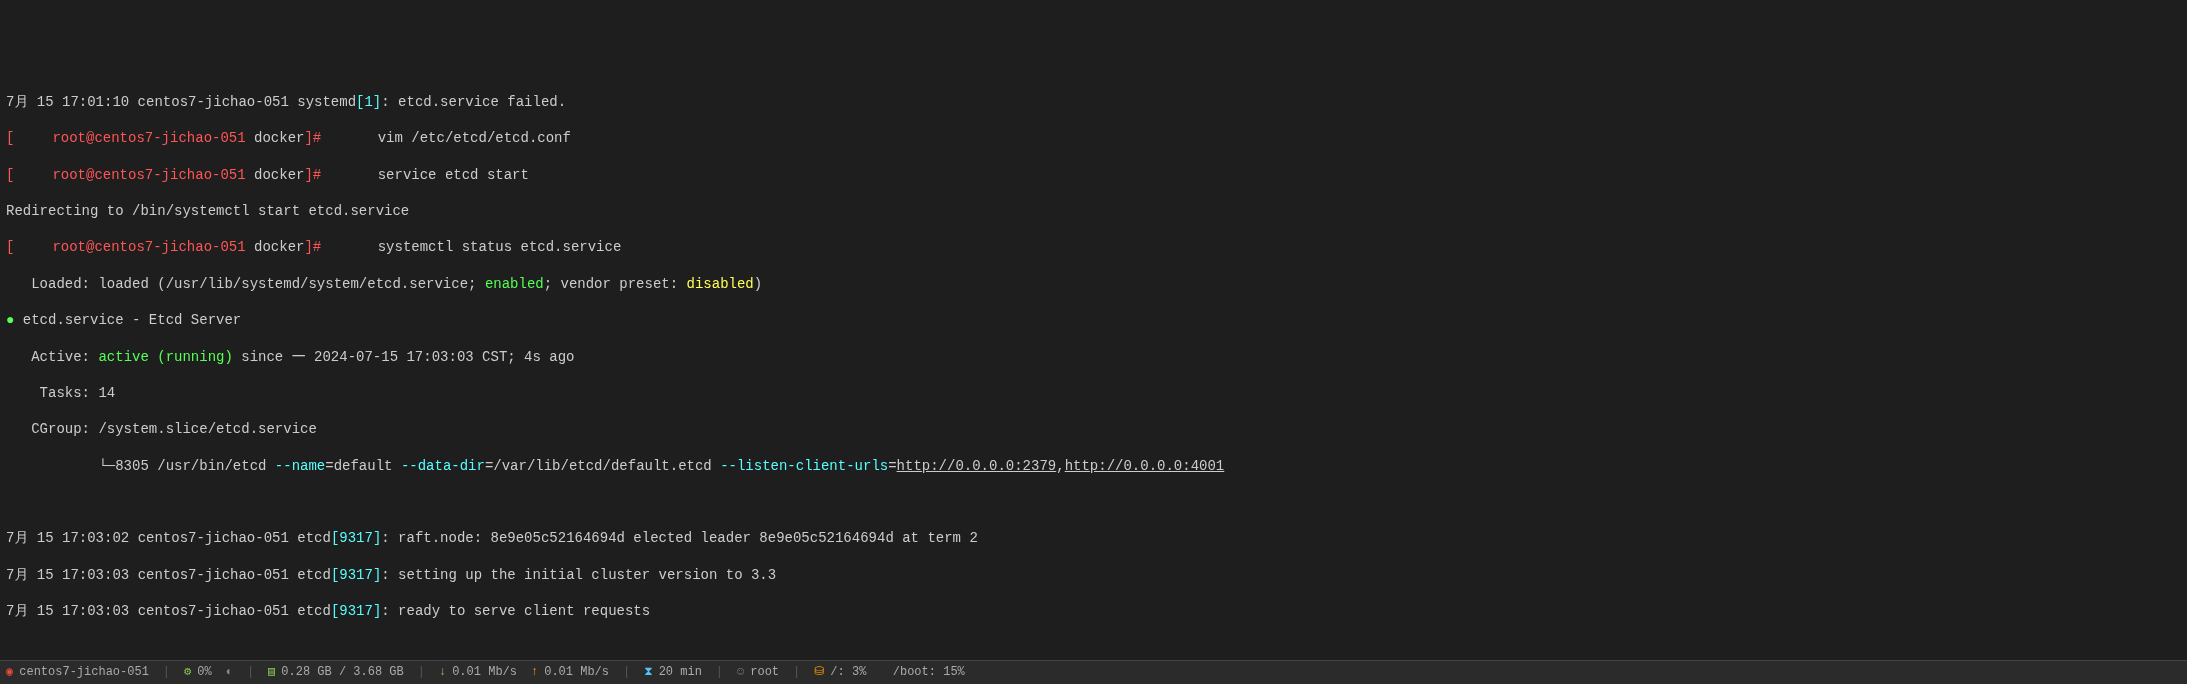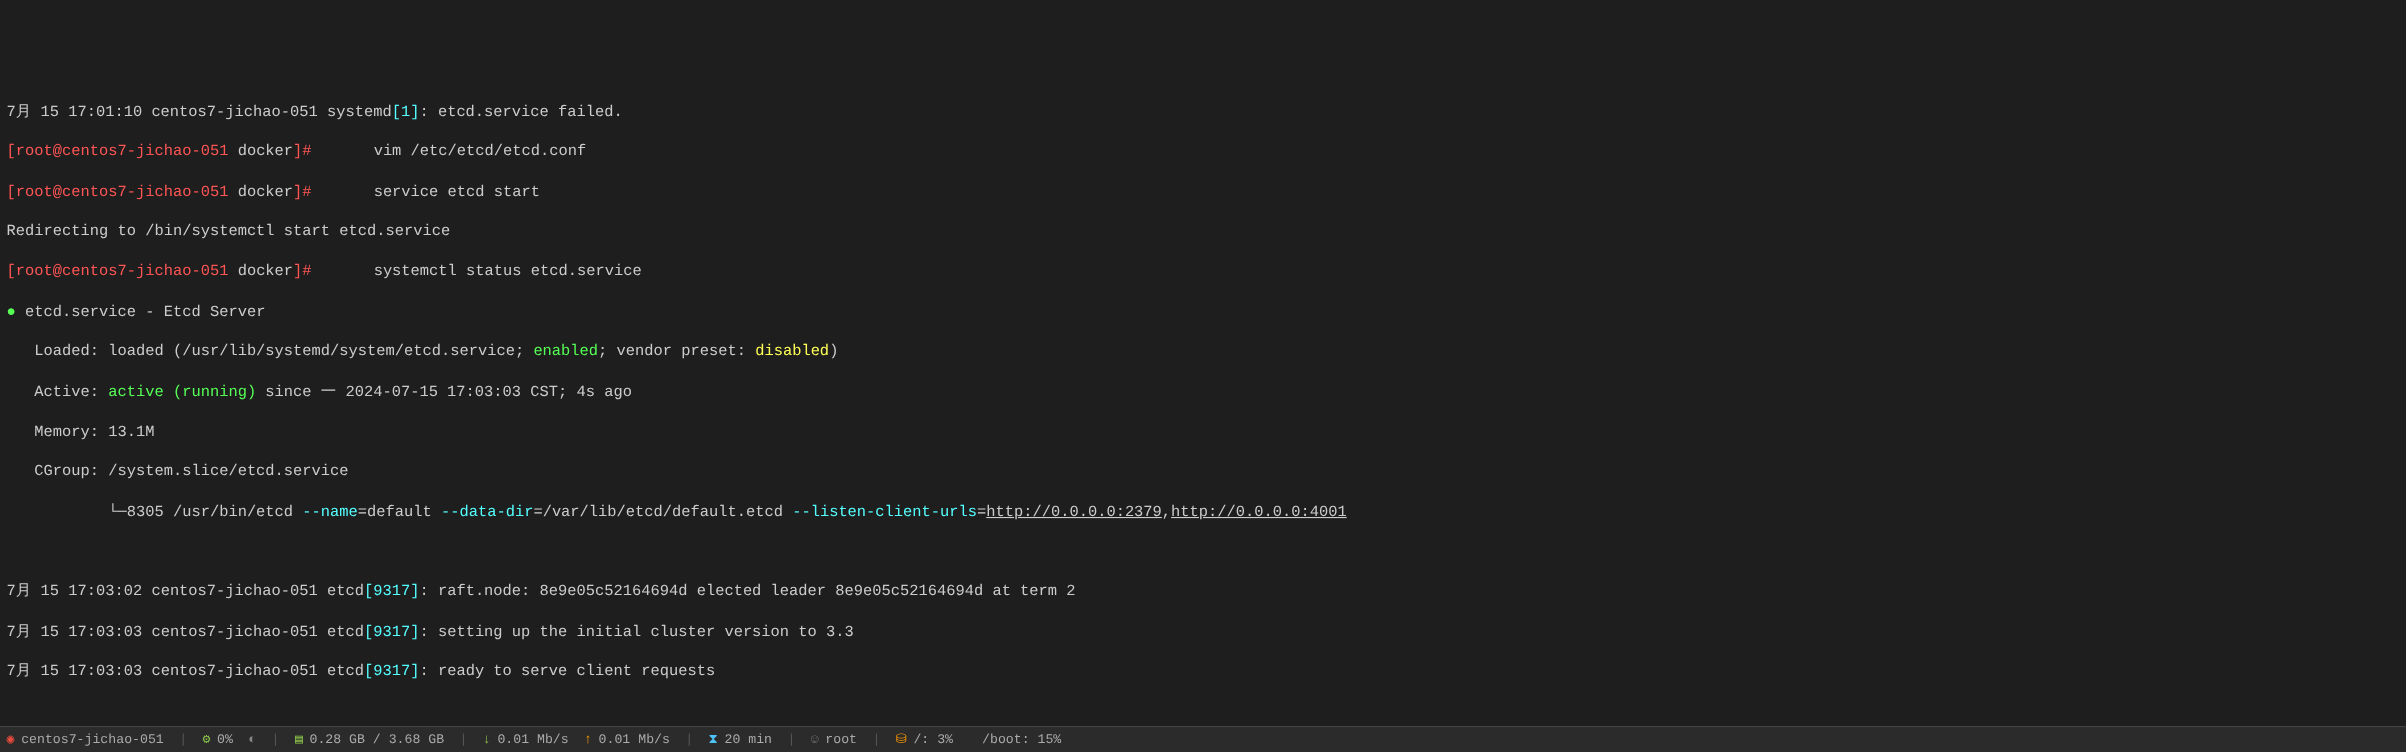--- a/index.html
+++ b/index.html
@@ -7,21 +7,21 @@
       background: #1e1e1e;
       color: #cccccc;
       font-family: 'Consolas', 'Monaco', 'Courier New', monospace;
       font-size: 14px;
       line-height: 1.3;
       padding: 2px 6px;
       white-space: pre;
       overflow-x: auto;
     }
     .prompt-bracket { color: #ff5555; }
-    .prompt-user { color: #ff5555; }
+    .prompt-user { color: #ff5555; margin-left: 38px; }
     .cmd { color: #cccccc; margin-left: 48px; }
     .green { color: #55ff55; }
     .yellow { color: #ffff55; }
     .cyan { color: #55ffff; }
     .bullet { color: #55ff55; }
     .underline { text-decoration: underline; }
     .statusbar {
       position: fixed;
       bottom: 0;
       left: 0;
@@ -49,24 +49,24 @@
 <body>
 
 
 
 <div>
 <div><span>7月 15 17:01:10 centos7-jichao-051 systemd</span><span class="cyan">[1]</span><span>: etcd.service failed.</span></div>
 <div><span class="prompt-bracket">[</span><span class="prompt-user">root@centos7-jichao-051</span><span> docker</span><span class="prompt-bracket">]# </span><span class="cmd">vim /etc/etcd/etcd.conf</span></div>
 <div><span class="prompt-bracket">[</span><span class="prompt-user">root@centos7-jichao-051</span><span> docker</span><span class="prompt-bracket">]# </span><span class="cmd">service etcd start</span></div>
 <div>Redirecting to /bin/systemctl start etcd.service</div>
 <div><span class="prompt-bracket">[</span><span class="prompt-user">root@centos7-jichao-051</span><span> docker</span><span class="prompt-bracket">]# </span><span class="cmd">systemctl status etcd.service</span></div>
+<div><span>   Loaded: loaded (/usr/lib/systemd/system/etcd.service; </span><span class="green">enabled</span><span>; vendor preset: </span><span class="yellow">disabled</span><span>)</span></div>
 <div><span class="bullet">● </span><span>etcd.service - Etcd Server</span></div>
-<div><span>   Loaded: loaded (/usr/lib/systemd/system/etcd.service; </span><span class="green">enabled</span><span>; vendor preset: </span><span class="yellow">disabled</span><span>)</span></div>
 <div><span>   Active: </span><span class="green">active (running)</span><span> since 一 2024-07-15 17:03:03 CST; 4s ago</span></div>
-<div>   Memory: 13.1M</div>
+<div>    Tasks: 14</div>
 <div>   CGroup: /system.slice/etcd.service</div>
 <div><span>           └─8305 /usr/bin/etcd </span><span class="cyan">--name</span><span>=default </span><span class="cyan">--data-dir</span><span>=/var/lib/etcd/default.etcd </span><span class="cyan">--listen-client-urls</span>=<span class="underline">http://0.0.0.0:2379</span>,<span class="underline">http://0.0.0.0:4001</span></div>
 <div> </div>
 <div><span>7月 15 17:03:0</span><span>2</span><span> centos7-jichao-051 etcd</span><span class="cyan">[9317]</span><span>: raft.node: 8e9e05c52164694d elected leader 8e9e05c52164694d at term 2</span></div>
 <div><span>7月 15 17:03:0</span><span>3</span><span> centos7-jichao-051 etcd</span><span class="cyan">[9317]</span><span>: setting up the initial cluster version to 3.3</span></div>
 <div><span>7月 15 17:03:0</span><span>3</span><span> centos7-jichao-051 etcd</span><span class="cyan">[9317]</span><span>: ready to serve client requests</span></div>
 
 
 
 

